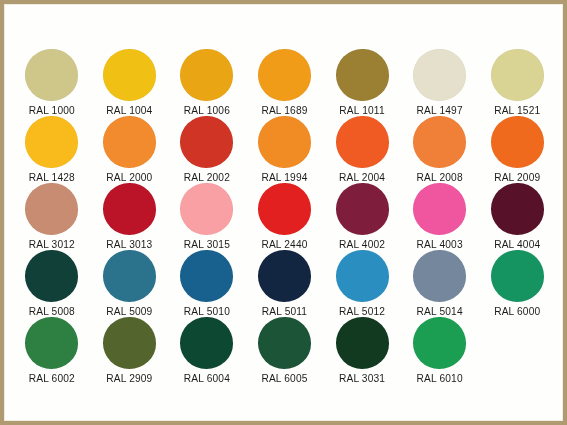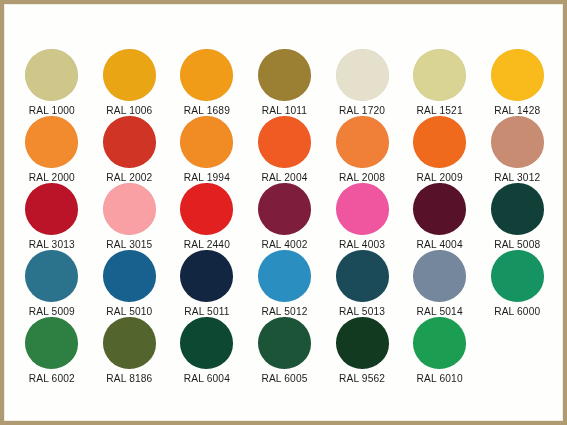--- a/index.html
+++ b/index.html
@@ -74,34 +74,38 @@
 <body>
 
 <div id="chart-frame">
   <div id="chart-page">
     <div id="swatch-grid">
         <div class="swatch-cell">
           <div class="swatch-dot" style="background: rgb(207, 198, 138);"></div>
           <div class="swatch-label">RAL 1000</div>
         </div>
         <div class="swatch-cell">
+          <div class="swatch-dot" style="background: rgb(240, 192, 20);"></div>
+          <div class="swatch-label">RAL 1004</div>
+        </div>
+        <div class="swatch-cell">
           <div class="swatch-dot" style="background: rgb(234, 165, 20);"></div>
           <div class="swatch-label">RAL 1006</div>
         </div>
         <div class="swatch-cell">
           <div class="swatch-dot" style="background: rgb(240, 156, 24);"></div>
           <div class="swatch-label">RAL 1689</div>
         </div>
         <div class="swatch-cell">
           <div class="swatch-dot" style="background: rgb(155, 127, 50);"></div>
           <div class="swatch-label">RAL 1011</div>
         </div>
         <div class="swatch-cell">
           <div class="swatch-dot" style="background: rgb(228, 224, 203);"></div>
-          <div class="swatch-label">RAL 1720</div>
+          <div class="swatch-label">RAL 1497</div>
         </div>
         <div class="swatch-cell">
           <div class="swatch-dot" style="background: rgb(217, 212, 147);"></div>
           <div class="swatch-label">RAL 1521</div>
         </div>
         <div class="swatch-cell">
           <div class="swatch-dot" style="background: rgb(249, 187, 27);"></div>
           <div class="swatch-label">RAL 1428</div>
         </div>
         <div class="swatch-cell">
@@ -170,50 +174,46 @@
         </div>
         <div class="swatch-cell">
           <div class="swatch-dot" style="background: rgb(19, 38, 65);"></div>
           <div class="swatch-label">RAL 5011</div>
         </div>
         <div class="swatch-cell">
           <div class="swatch-dot" style="background: rgb(42, 143, 192);"></div>
           <div class="swatch-label">RAL 5012</div>
         </div>
         <div class="swatch-cell">
-          <div class="swatch-dot" style="background: rgb(27, 74, 88);"></div>
-          <div class="swatch-label">RAL 5013</div>
-        </div>
-        <div class="swatch-cell">
           <div class="swatch-dot" style="background: rgb(116, 135, 156);"></div>
           <div class="swatch-label">RAL 5014</div>
         </div>
         <div class="swatch-cell">
           <div class="swatch-dot" style="background: rgb(21, 148, 98);"></div>
           <div class="swatch-label">RAL 6000</div>
         </div>
         <div class="swatch-cell">
           <div class="swatch-dot" style="background: rgb(45, 127, 66);"></div>
           <div class="swatch-label">RAL 6002</div>
         </div>
         <div class="swatch-cell">
           <div class="swatch-dot" style="background: rgb(83, 101, 44);"></div>
-          <div class="swatch-label">RAL 8186</div>
+          <div class="swatch-label">RAL 2909</div>
         </div>
         <div class="swatch-cell">
           <div class="swatch-dot" style="background: rgb(13, 72, 51);"></div>
           <div class="swatch-label">RAL 6004</div>
         </div>
         <div class="swatch-cell">
           <div class="swatch-dot" style="background: rgb(28, 84, 56);"></div>
           <div class="swatch-label">RAL 6005</div>
         </div>
         <div class="swatch-cell">
           <div class="swatch-dot" style="background: rgb(17, 58, 33);"></div>
-          <div class="swatch-label">RAL 9562</div>
+          <div class="swatch-label">RAL 3031</div>
         </div>
         <div class="swatch-cell">
           <div class="swatch-dot" style="background: rgb(27, 158, 82);"></div>
           <div class="swatch-label">RAL 6010</div>
         </div>
       </div>
   </div>
 </div>
 
 </body></html>

